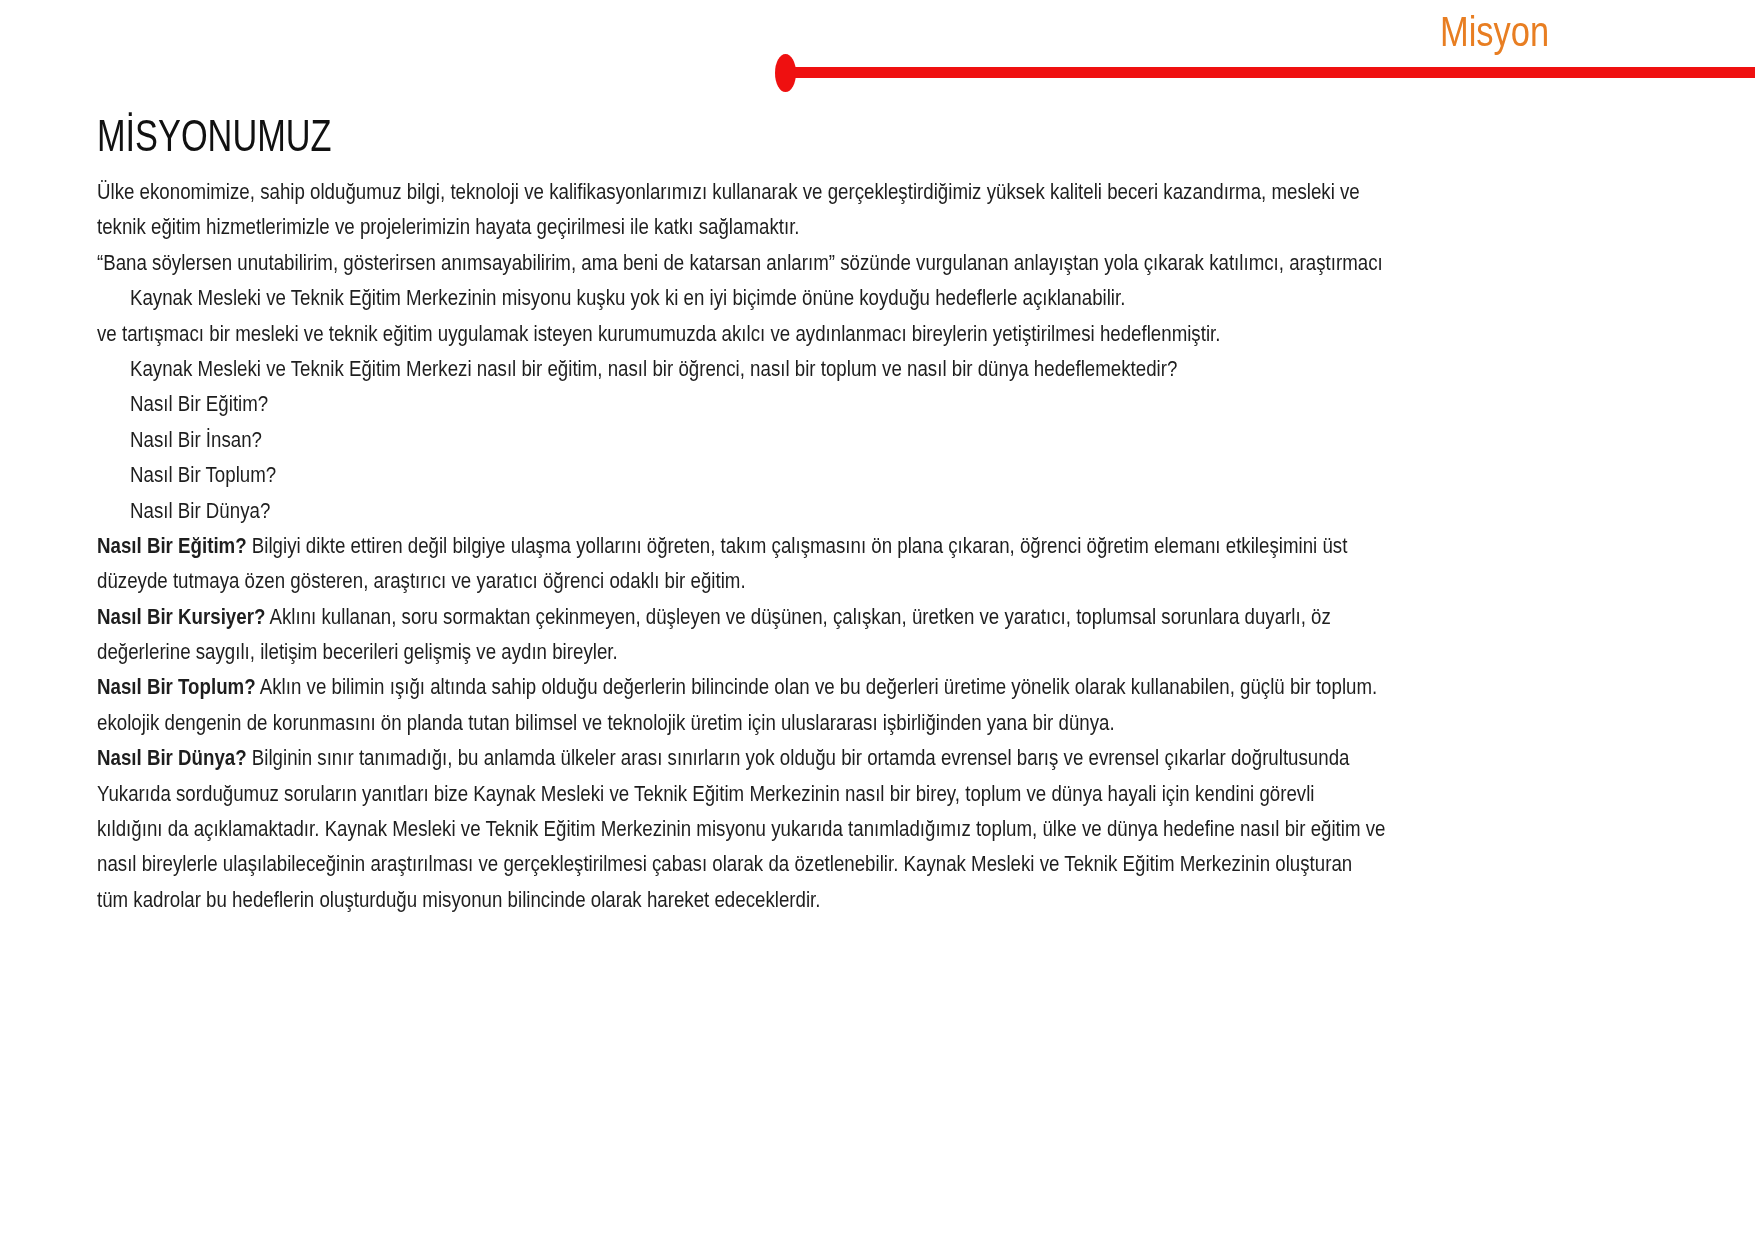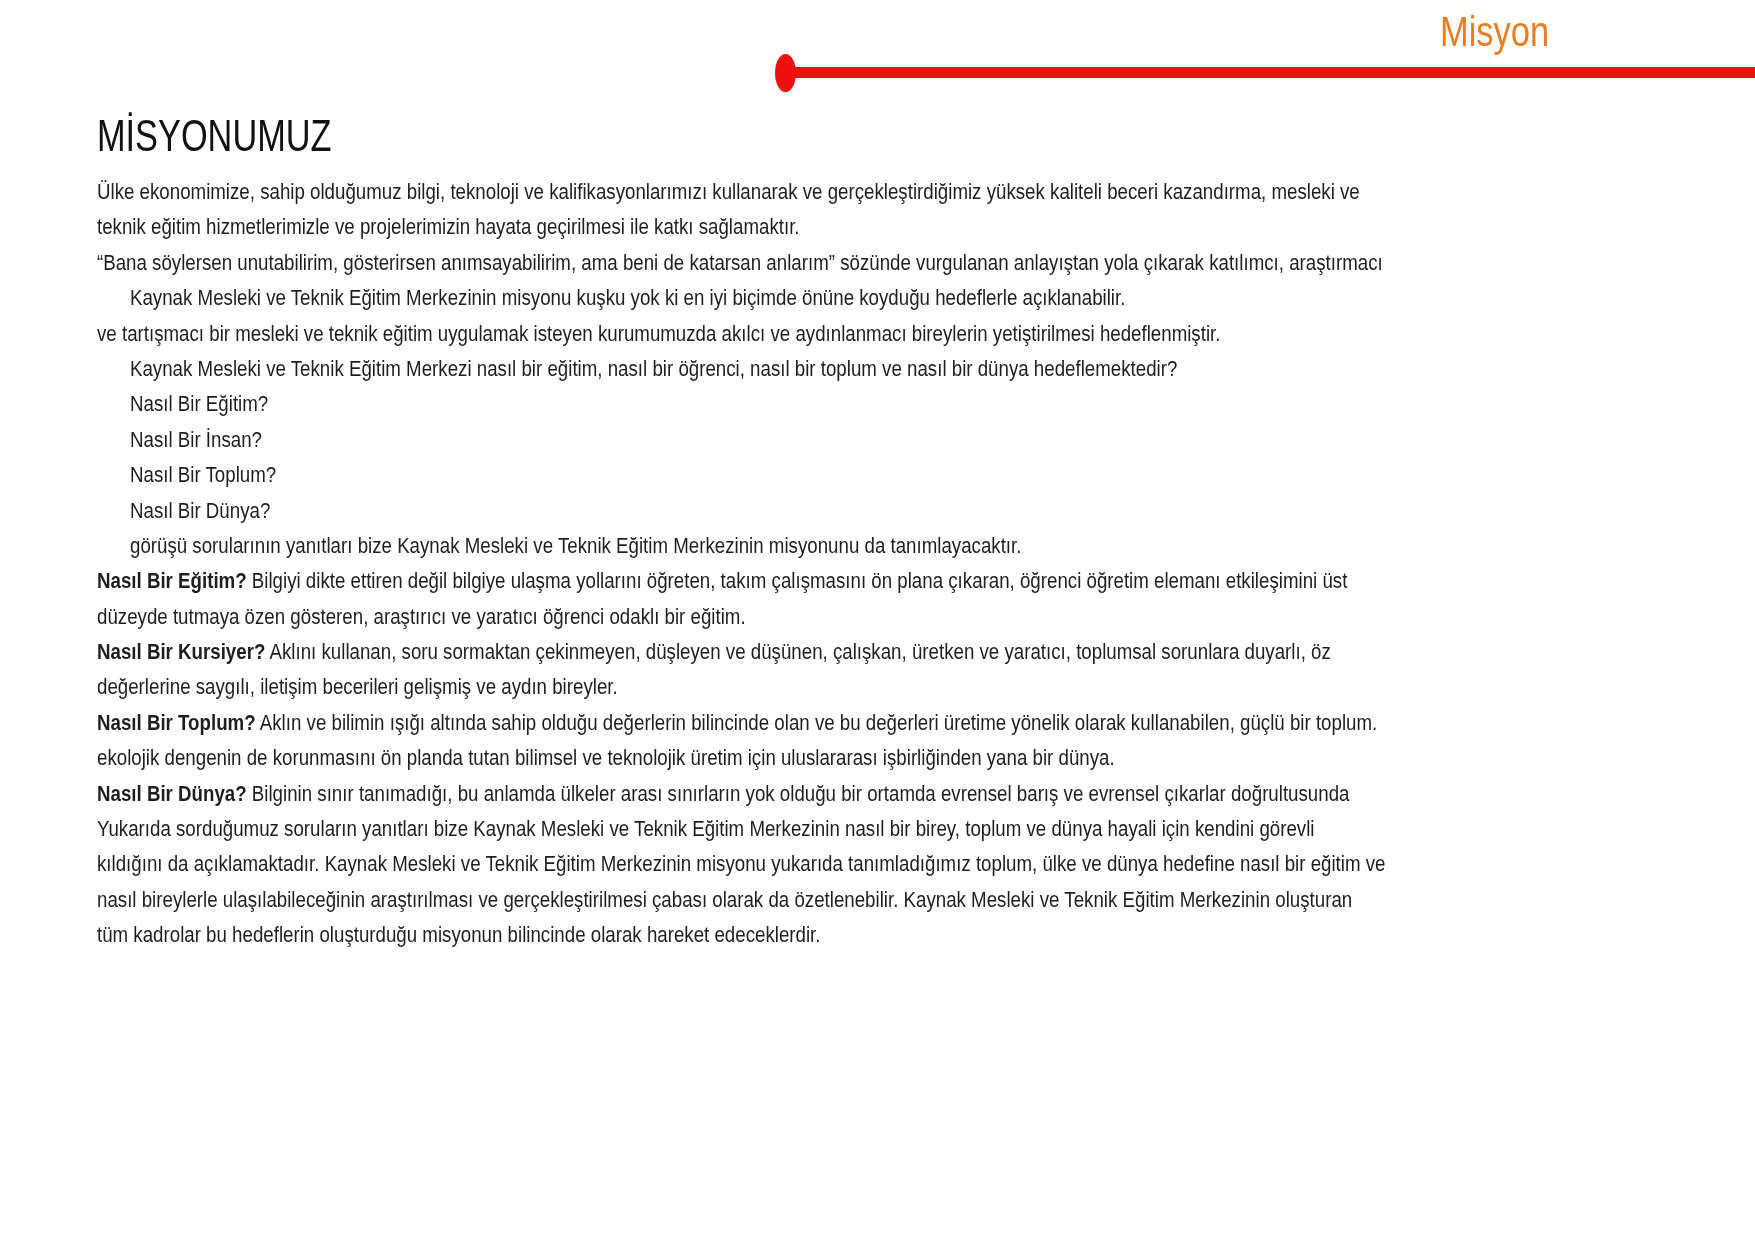--- a/index.html
+++ b/index.html
@@ -111,21 +111,20 @@
         <div class="line"><span class="narrow">Ülke ekonomimize, sahip olduğumuz bilgi, teknoloji ve kalifikasyonlarımızı kullanarak ve gerçekleştirdiğimiz yüksek kaliteli beceri kazandırma, mesleki ve</span></div>
         <div class="line"><span class="narrow">teknik eğitim hizmetlerimizle ve projelerimizin hayata geçirilmesi ile katkı sağlamaktır.</span></div>
         <div class="line"><span class="narrow">“Bana söylersen unutabilirim, gösterirsen anımsayabilirim, ama beni de katarsan anlarım” sözünde vurgulanan anlayıştan yola çıkarak katılımcı, araştırmacı</span></div>
         <div class="line indent"><span class="narrow">Kaynak Mesleki ve Teknik Eğitim Merkezinin misyonu kuşku yok ki en iyi biçimde önüne koyduğu hedeflerle açıklanabilir.</span></div>
         <div class="line"><span class="narrow">ve tartışmacı bir mesleki ve teknik eğitim uygulamak isteyen kurumumuzda akılcı ve aydınlanmacı bireylerin yetiştirilmesi hedeflenmiştir.</span></div>
         <div class="line indent"><span class="narrow">Kaynak Mesleki ve Teknik Eğitim Merkezi nasıl bir eğitim, nasıl bir öğrenci, nasıl bir toplum ve nasıl bir dünya hedeflemektedir?</span></div>
         <div class="line indent"><span class="narrow">Nasıl Bir Eğitim?</span></div>
         <div class="line indent"><span class="narrow">Nasıl Bir İnsan?</span></div>
         <div class="line indent"><span class="narrow">Nasıl Bir Toplum?</span></div>
         <div class="line indent"><span class="narrow">Nasıl Bir Dünya?</span></div>
-        <div class="line indent"><span class="narrow">görüşü sorularının yanıtları bize Kaynak Mesleki ve Teknik Eğitim Merkezinin misyonunu da tanımlayacaktır.</span></div>
         <div class="line"><span class="narrow"><b>Nasıl Bir Eğitim?</b> Bilgiyi dikte ettiren değil bilgiye ulaşma yollarını öğreten, takım çalışmasını ön plana çıkaran, öğrenci öğretim elemanı etkileşimini üst</span></div>
         <div class="line"><span class="narrow">düzeyde tutmaya özen gösteren, araştırıcı ve yaratıcı öğrenci odaklı bir eğitim.</span></div>
         <div class="line"><span class="narrow"><b>Nasıl Bir Kursiyer?</b> Aklını kullanan, soru sormaktan çekinmeyen, düşleyen ve düşünen, çalışkan, üretken ve yaratıcı, toplumsal sorunlara duyarlı, öz</span></div>
         <div class="line"><span class="narrow">değerlerine saygılı, iletişim becerileri gelişmiş ve aydın bireyler.</span></div>
         <div class="line"><span class="narrow"><b>Nasıl Bir Toplum?</b> Aklın ve bilimin ışığı altında sahip olduğu değerlerin bilincinde olan ve bu değerleri üretime yönelik olarak kullanabilen, güçlü bir toplum.</span></div>
         <div class="line"><span class="narrow">ekolojik dengenin de korunmasını ön planda tutan bilimsel ve teknolojik üretim için uluslararası işbirliğinden yana bir dünya.</span></div>
         <div class="line"><span class="narrow"><b>Nasıl Bir Dünya?</b> Bilginin sınır tanımadığı, bu anlamda ülkeler arası sınırların yok olduğu bir ortamda evrensel barış ve evrensel çıkarlar doğrultusunda</span></div>
         <div class="line"><span class="narrow">Yukarıda sorduğumuz soruların yanıtları bize Kaynak Mesleki ve Teknik Eğitim Merkezinin nasıl bir birey, toplum ve dünya hayali için kendini görevli</span></div>
         <div class="line"><span class="narrow">kıldığını da açıklamaktadır. Kaynak Mesleki ve Teknik Eğitim Merkezinin misyonu yukarıda tanımladığımız toplum, ülke ve dünya hedefine nasıl bir eğitim ve</span></div>
         <div class="line"><span class="narrow">nasıl bireylerle ulaşılabileceğinin araştırılması ve gerçekleştirilmesi çabası olarak da özetlenebilir. Kaynak Mesleki ve Teknik Eğitim Merkezinin oluşturan</span></div>

